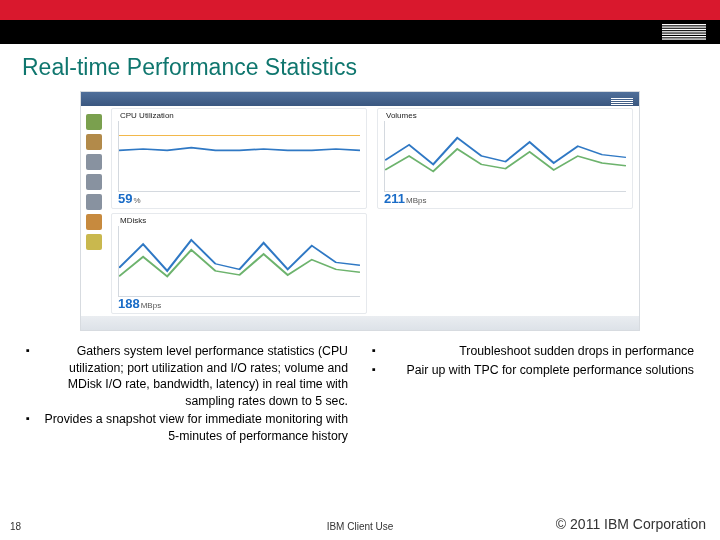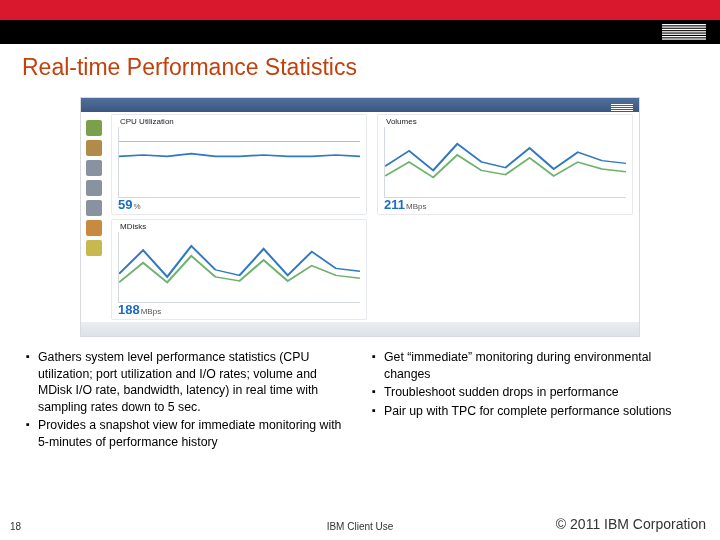--- a/index.html
+++ b/index.html
@@ -1,35 +1,35 @@
 <!DOCTYPE html>
 <html><head>
 <meta charset="utf-8">
 <style>
   * { margin: 0; padding: 0; box-sizing: border-box; }
   body { width: 720px; height: 540px; font-family: Arial, Helvetica, sans-serif; background: #fff; position: relative; overflow: hidden; }
   .top-red { height: 20px; background: #d9182d; }
   .logo-bar { height: 24px; background: #000; position: relative; }
   .ibm-logo { position: absolute; right: 14px; top: 4px; }
-  .title { font-size: 23px; color: #c2410c; padding: 10px 0 8px 22px; font-weight: normal; }
-  .screenshot-box { margin: 8px auto 0 auto; width: 560px; height: 240px; background: #f6f8fa; border: 1px solid #d7dbe0; position: relative; }
+  .title { font-size: 23px; color: #0f766e; padding: 10px 0 8px 22px; font-weight: normal; }
+  .screenshot-box { margin: 2px auto 0 auto; width: 560px; height: 240px; background: #f6f8fa; border: 1px solid #d7dbe0; position: relative; }
   .ss-topbar { height: 14px; background: linear-gradient(#4f6f9a,#3a5780); position: relative; }
   .ss-ibm { position: absolute; right: 6px; top: 2px; }
   .ss-body { position: absolute; top: 14px; left: 0; right: 0; bottom: 14px; background: #fff; }
   .sidebar { position: absolute; left: 0; top: 6px; width: 26px; }
   .sb-icon { width: 16px; height: 16px; margin: 2px auto 4px auto; background: #9aa8b8; border-radius: 2px; display:block; }
   .charts { position: absolute; left: 30px; right: 6px; top: 2px; bottom: 2px; display: grid; grid-template-columns: 1fr 1fr; grid-template-rows: 1fr 1fr; gap: 4px 10px; }
   .panel { background: #fff; border: 1px solid #e6e9ed; position: relative; border-radius: 2px; }
   .panel-label { position: absolute; top: 2px; left: 6px; font-size: 8px; color: #222; background: #fff; padding: 0 2px; z-index: 3; }
   .chart-area { position: absolute; top: 12px; left: 6px; right: 6px; bottom: 16px; border-left: 1px solid #d4d9df; border-bottom: 1px solid #d4d9df; }
   .big-num { position: absolute; bottom: 2px; left: 6px; font-size: 13px; font-weight: bold; color: #1a6cc7; }
   .big-num .unit { font-size: 8px; font-weight: normal; color: #555; margin-left: 1px;}
   .yellow-line { position: absolute; top: 20%; left: 0; right: 0; height: 1px; background: #f2b84b; }
   .ss-footer { position: absolute; bottom: 0; left: 0; right: 0; height: 14px; background: linear-gradient(#eaedf1,#dde2e8); }
-  .cols { display: flex; padding: 12px 26px 0 26px; gap: 24px; }
+  .cols { display: flex; padding: 12px 26px 0 26px; gap: 24px; text-align: right; }
   .col { flex: 1; }
   .col ul { list-style: none; }
   .col li { position: relative; padding-left: 12px; font-size: 12.3px; line-height: 1.35; color: #000; margin-bottom: 2px; }
   .col li:before { content: "▪"; position: absolute; left: 0; top: 0; font-size: 11px; color: #000; }
   .footer { position: absolute; bottom: 8px; left: 0; right: 0; height: 18px; margin-top: 36px; }
   .pg { position: absolute; left: 10px; bottom: 0; font-size: 10px; color: #333; }
   .center { position: absolute; left: 0; right: 0; text-align: center; bottom: 0; font-size: 10px; color: #333; }
   .copy { position: absolute; right: 14px; bottom: 0; font-size: 14px; color: #333; }
   svg.mini { position:absolute; top:0; left:0; width:100%; height:100%; }
 </style>
@@ -122,21 +122,20 @@
 
 <div class="cols">
   <div class="col">
     <ul>
       <li>Gathers system level performance statistics (CPU utilization; port utilization and I/O rates; volume and MDisk I/O rate, bandwidth, latency) in real time with sampling rates down to 5 sec.</li>
       <li>Provides a snapshot view for immediate monitoring with 5-minutes of performance history</li>
     </ul>
   </div>
   <div class="col">
     <ul>
-      <li>Get “immediate” monitoring during environmental changes</li>
       <li>Troubleshoot sudden drops in performance</li>
       <li>Pair up with TPC for complete performance solutions</li>
     </ul>
   </div>
 </div>
 
 <div class="footer">
   <span class="pg">18</span>
   <span class="center">IBM Client Use</span>
   <span class="copy">© 2011 IBM Corporation</span>

